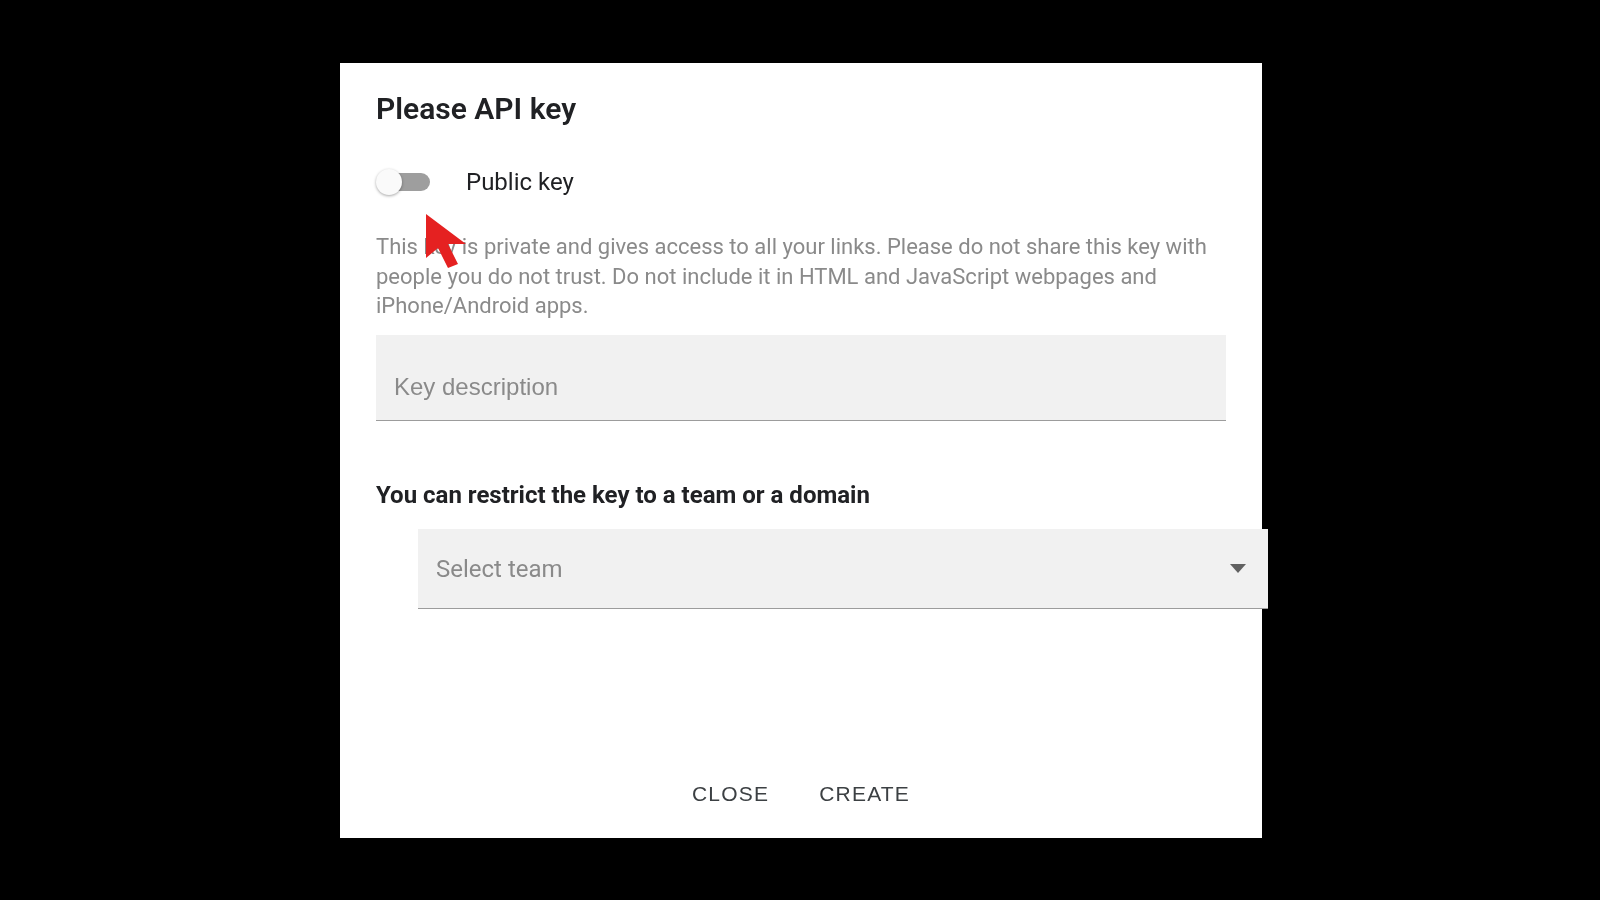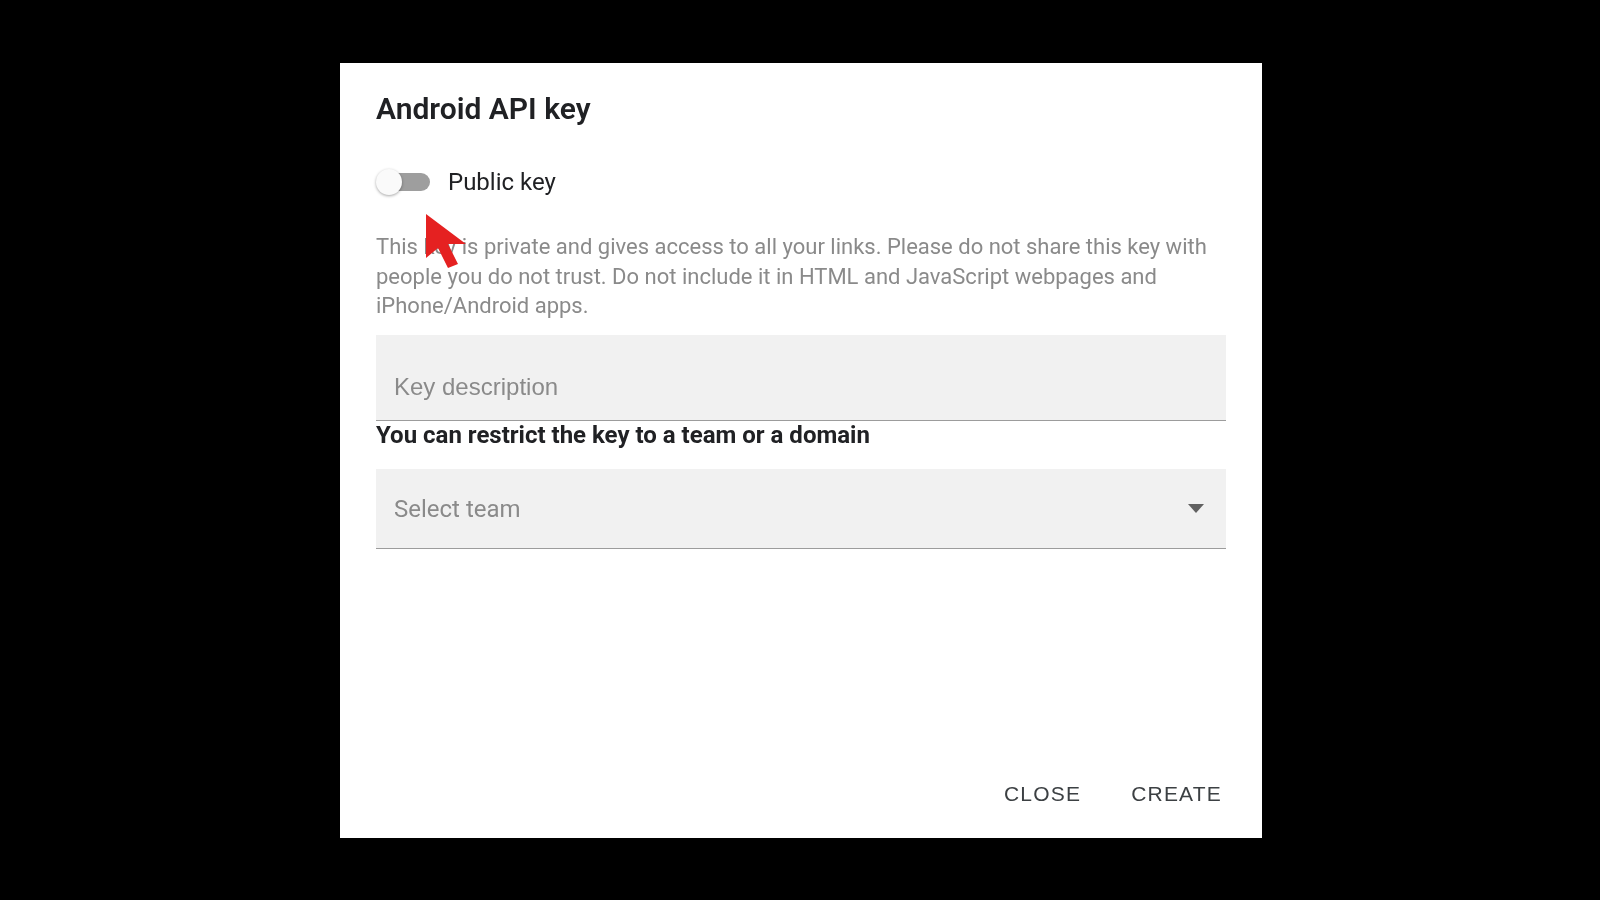--- a/index.html
+++ b/index.html
@@ -24,21 +24,21 @@
     }
     .dialog-title {
       font-size: 30px;
       font-weight: 600;
       color: #202124;
       margin-bottom: 42px;
     }
     .toggle-row {
       display: flex;
       align-items: center;
-      gap: 18px;
+      gap: 36px;
       margin-bottom: 36px;
     }
     .toggle {
       position: relative;
       width: 54px;
       height: 18px;
       cursor: pointer;
     }
     .toggle-track {
       position: absolute;
@@ -72,54 +72,56 @@
     .text-field {
       width: 100%;
       height: 86px;
       background: #f1f1f1;
       border: none;
       border-bottom: 1.5px solid #9c9c9c;
       padding: 28px 18px 10px 18px;
       font-size: 24px;
       color: #5f6368;
       outline: none;
+      margin-bottom: 60px;
     }
     .text-field::placeholder { color: #8a8a8a; }
     .restrict-label {
       font-size: 24px;
       color: #202124;
       margin-bottom: 20px;
       font-weight: bold;
     }
     .select-field {
       width: 100%;
       height: 80px;
       background: #f1f1f1;
       border-bottom: 1.5px solid #9c9c9c;
       padding: 0 22px 0 18px;
       display: flex;
       align-items: center;
       justify-content: space-between;
       cursor: pointer;
       margin-bottom: 36px;
+      margin-left: 42px;
     }
     .select-placeholder {
       font-size: 24px;
       color: #8a8a8a;
     }
     .caret-down {
       width: 0; height: 0;
       border-left: 8px solid transparent;
       border-right: 8px solid transparent;
       border-top: 9px solid #616161;
     }
     .actions {
       margin-top: auto;
       display: flex;
-      justify-content: flex-end;
+      justify-content: center;
       gap: 42px;
       padding-top: 20px;
     }
     .btn {
       background: none;
       border: none;
       font-size: 21px;
       font-weight: 500;
       letter-spacing: 1.2px;
       color: #3c4043;
@@ -131,21 +133,21 @@
       left: 422px;
       top: 210px;
       pointer-events: none;
     }
   </style>
 </head>
 <body>
 
 <div class="dialog">
 
-  <h1 class="dialog-title">Android API key</h1>
+  <h1 class="dialog-title">Please API key</h1>
 
   <div class="toggle-row">
     <div class="toggle">
       <div class="toggle-track"></div>
       <div class="toggle-thumb"></div>
     </div>
     <span class="toggle-label">Public key</span>
   </div>
 
   <p class="description-text">This key is private and gives access to all your links. Please do not share this key with people you do not trust. Do not include it in HTML and JavaScript webpages and iPhone/Android apps.</p>

